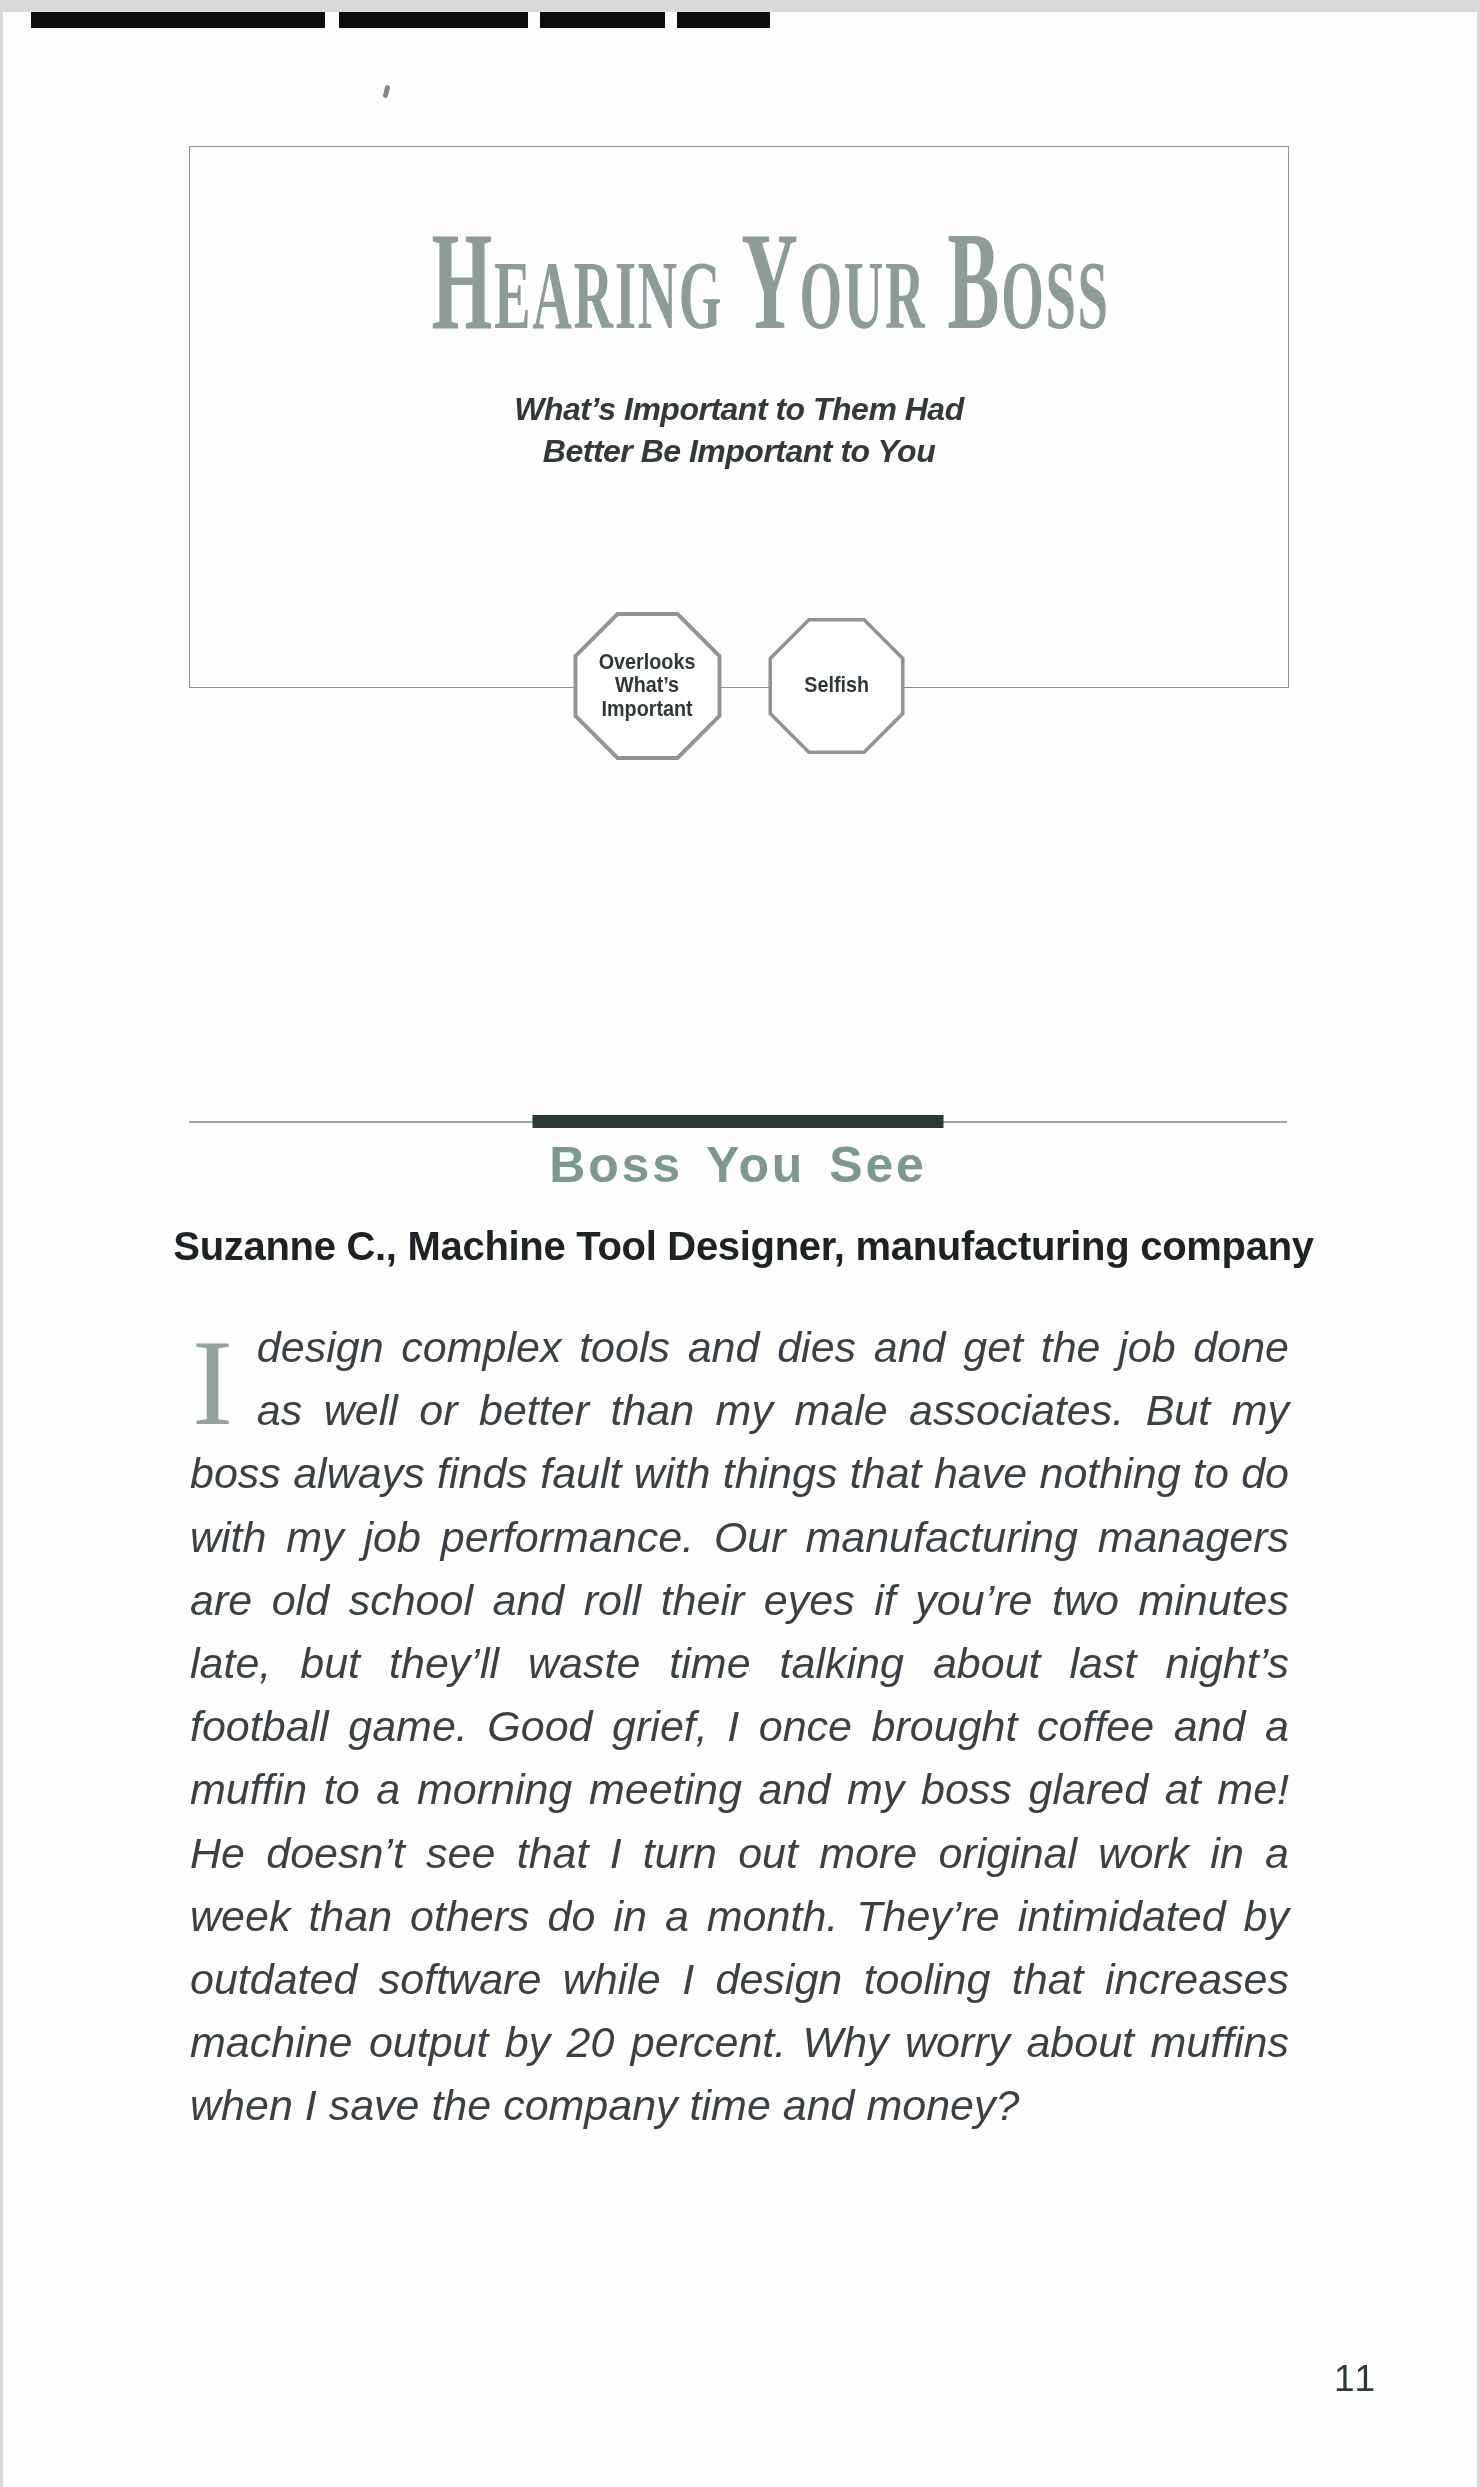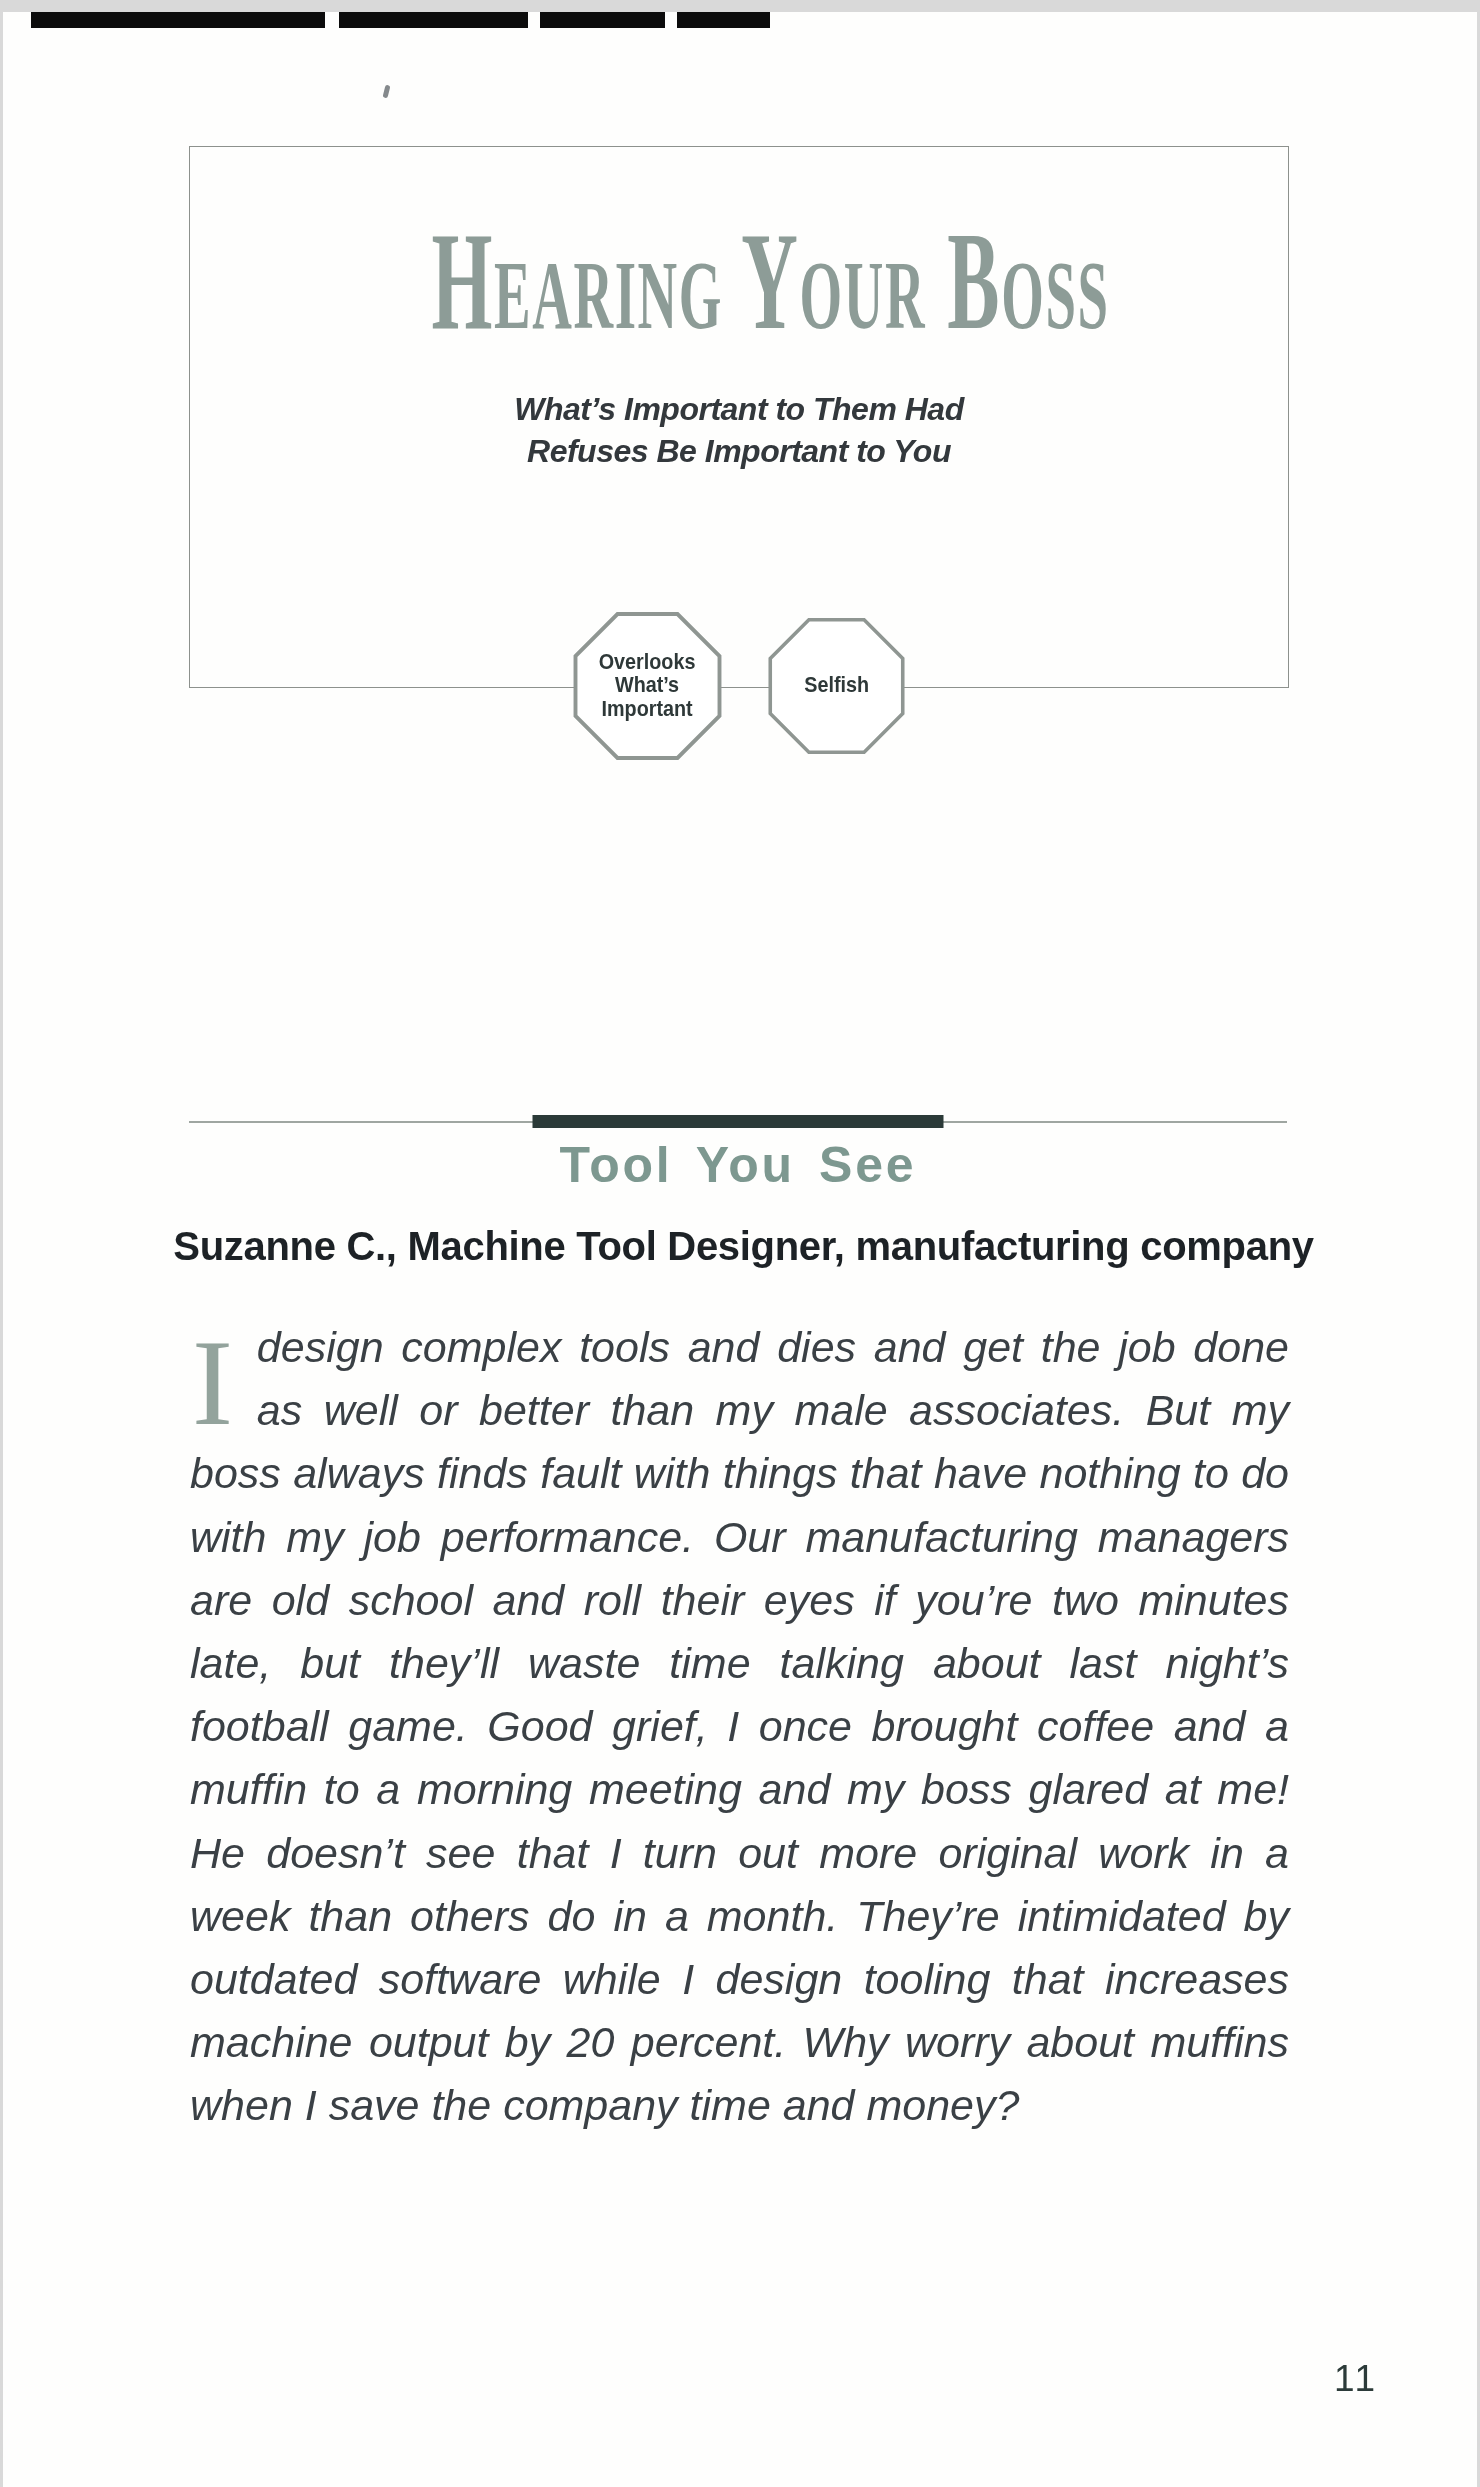--- a/index.html
+++ b/index.html
@@ -137,21 +137,21 @@
     <div class="artifact-seg seg2"></div>
     <div class="artifact-seg seg3"></div>
     <div class="artifact-seg seg4"></div>
     <div class="stray-mark"></div>
   </div>
 
   <div class="title-box">
     <h1 class="chapter-title">Hearing Your Boss</h1>
     <div class="chapter-subtitle">
       <div>What’s Important to Them Had</div>
-      <div>Refuses Be Important to You</div>
+      <div>Better Be Important to You</div>
     </div>
 
     <div class="octagon-row">
       <div class="octagon oct-lg">
         <svg viewBox="0 0 100 100" aria-hidden="true">
           <polygon points="30,2 70,2 98,30 98,70 70,98 30,98 2,70 2,30" fill="#ffffff" stroke="#8f9692" stroke-width="2.6"></polygon>
         </svg>
         <div class="oct-label">Overlooks
 What’s
 Important</div>
@@ -162,21 +162,21 @@
         </svg>
         <div class="oct-label">Selfish</div>
       </div>
     </div>
   </div>
 
   <div class="divider">
     <div class="divider-thick"></div>
   </div>
 
-  <h2 class="section-heading">Tool You See</h2>
+  <h2 class="section-heading">Boss You See</h2>
 
   <h3 class="byline">Suzanne C., Machine Tool Designer, manufacturing company</h3>
 
   <p class="bodycopy">
     <span class="dropcap">I</span>
     <span>design complex tools and dies and get the job done as well or better than my male associates. But my boss always finds fault with things that have nothing to do with my job performance. Our manufacturing managers are old school and roll their eyes if you’re two minutes late, but they’ll waste time talking about last night’s football game. Good grief, I once brought coffee and a muffin to a morning meeting and my boss glared at me! He doesn’t see that I turn out more original work in a week than others do in a month. They’re intimidated by outdated software while I design tooling that increases machine output by 20 percent. Why worry about muffins when I save the company time and money?</span>
   </p>
 
   <div class="pagenum">11</div>
 

